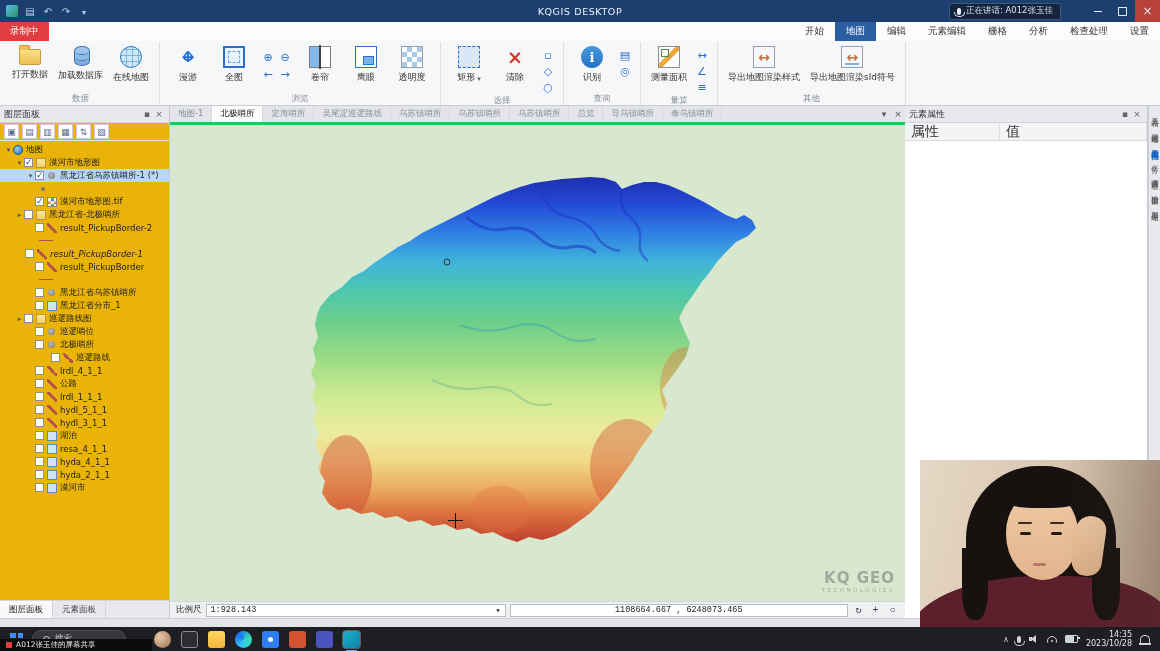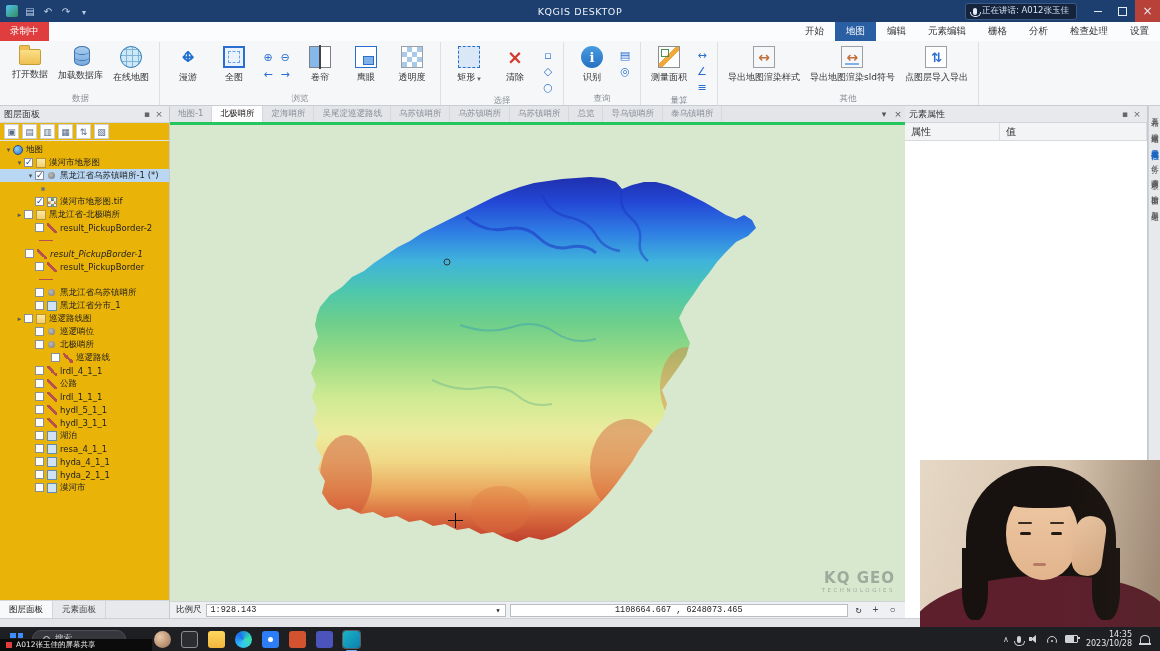--- a/index.html
+++ b/index.html
@@ -6,21 +6,21 @@
   #app{position:relative;width:1160px;height:651px;overflow:hidden;background:#e8eaec;
        font-family:"DejaVu Sans","Liberation Sans",sans-serif;font-size:9px;color:#222;}
   
   #titlebar{position:absolute;left:0;top:0;width:100%;height:22px;background:#1d3f6f;display:flex;align-items:center;color:#cfe0f4;}
   .ttl-left{display:flex;align-items:center;gap:6px;padding-left:6px;z-index:2;}
   .ttl-appicon{width:12px;height:12px;border-radius:2px;background:linear-gradient(135deg,#53c1f0,#2f8f5a);}
   .qat{font-size:10px;color:#bcd2ec;width:12px;text-align:center;}
   .g-save::before{content:"▤";} .g-undo::before{content:"↶";} .g-redo::before{content:"↷";} .g-more::before{content:"▾";font-size:8px;}
   #ttl-title{position:absolute;left:0;right:0;text-align:center;font-size:9.5px;letter-spacing:.6px;color:#eef3fa;pointer-events:none;}
   .ttl-right{margin-left:auto;display:flex;align-items:center;height:100%;z-index:2;}
-  .speak-pill{display:flex;align-items:center;gap:5px;background:#16233c;border:1px solid #3a5a86;border-radius:3px;padding:1px 7px;margin-right:8px;font-size:8.5px;color:#d7e4f4;height:13px;}
+  .speak-pill{display:flex;align-items:center;gap:5px;background:#16233c;border:1px solid #3a5a86;border-radius:3px;padding:1px 7px;margin-right:24px;font-size:8.5px;color:#d7e4f4;height:13px;}
   .mic-ic{width:4px;height:7px;background:#e8eef6;border-radius:2px;position:relative;}
   .mic-ic::after{content:"";position:absolute;left:-2.5px;bottom:-2.5px;width:9px;height:4px;border:1px solid #e8eef6;border-top:none;border-radius:0 0 5px 5px;}
   .winbtn{width:25px;height:100%;display:flex;align-items:center;justify-content:center;color:#e4ecf6;}
   .wb-min::before{content:"";width:8px;border-bottom:1.3px solid #e4ecf6;display:block;}
   .wb-max::before{content:"";width:7px;height:7px;border:1.2px solid #e4ecf6;display:block;}
   .wb-close{font-size:12px;background:#b8413a;}
   
   #tabrow{position:absolute;top:22px;left:0;width:100%;height:19px;background:#fbfcfd;border-bottom:1px solid #d4d7da;display:flex;align-items:stretch;justify-content:space-between;}
   .file-tab{background:#e03e3e;color:#fff;display:flex;align-items:center;padding:0 10px;font-size:9.5px;}
   .rtab{display:flex;align-items:center;padding:0 11px;font-size:9.5px;color:#333;}
@@ -115,21 +115,21 @@
   .xhair::before{content:"";position:absolute;left:0;right:0;top:7px;border-top:1.3px solid #111;}
   .xhair::after{content:"";position:absolute;top:0;bottom:0;left:7px;border-left:1.3px solid #111;}
   #map-status{height:17px;background:#eef0f2;border-top:1px solid #d0d3d7;display:flex;align-items:center;gap:4px;padding:0 6px;font-size:8.5px;flex:none;box-sizing:border-box;font-family:Liberation Mono, monospace;}
   .scale-box{width:300px;height:13px;background:#fff;border:1px solid #b9bdc2;display:flex;align-items:center;justify-content:space-between;padding:0 4px;box-sizing:border-box;}
   .coords-box{flex:1;height:13px;background:#fff;border:1px solid #b9bdc2;display:flex;align-items:center;justify-content:center;box-sizing:border-box;}
   .st-ic{width:13px;height:13px;display:flex;align-items:center;justify-content:center;color:#445;font-size:10px;}
   .sti-refresh::before{content:"↻";} .sti-locate::before{content:"+";} .sti-zoom::before{content:"○";}
   
   #props-panel{position:absolute;left:905px;top:106px;width:243px;height:512px;background:#fff;border-right:1px solid #c6c9cd;display:flex;flex-direction:column;box-sizing:border-box;}
   .prop-cols{height:17px;display:flex;border-bottom:1px solid #d8dade;background:#f3f4f6;flex:none;}
-  .pcol{padding:0 6px;display:flex;align-items:center;font-size:10px;color:#333;border-right:1px solid #dcdee2;box-sizing:border-box;}
+  .pcol{padding:0 6px;display:flex;align-items:center;font-size:14px;color:#333;border-right:1px solid #dcdee2;box-sizing:border-box;}
   .pcol.attr{width:95px;} .pcol.val{flex:1;}
   .prop-body{flex:1;background:#fff;}
   #right-strip{position:absolute;left:1148px;top:106px;width:12px;height:512px;background:#e7e9ec;border-left:1px solid #cdd0d4;display:flex;flex-direction:column;align-items:center;padding-top:6px;box-sizing:border-box;gap:12px;}
   .vtab{writing-mode:vertical-rl;font-size:7.5px;color:#555;letter-spacing:1px;}
   .vtab.active{color:#1a66c0;font-weight:bold;}
   #win-bottom{position:absolute;left:0;top:618px;width:100%;height:9px;background:#e3e5e8;border-top:1px solid #cdd0d4;}
   
   #taskbar{position:absolute;left:0;top:627px;width:100%;height:24px;background:#1d1f23;display:flex;align-items:center;color:#ddd;z-index:30;}
   .tb-left{display:flex;align-items:center;gap:9px;padding-left:10px;}
   .start-ic{width:13px;height:13px;background:#3f8cff;background-image:linear-gradient(#1d1f23,#1d1f23),linear-gradient(#1d1f23,#1d1f23);background-size:2px 100%,100% 2px;background-position:center;background-repeat:no-repeat;}
@@ -320,24 +320,20 @@
         </div>
         <div class="rgroup">
           <div class="ritems">
             <div class="rbtn">
               <span class="ric ic-export-style"></span>
               <span class="blabel">导出地图渲染样式</span>
             </div>
             <div class="rbtn">
               <span class="ric ic-export-sld"></span>
               <span class="blabel">导出地图渲染sld符号</span>
-            </div>
-            <div class="rbtn">
-              <span class="ric ic-point-import-export"></span>
-              <span class="blabel">点图层导入导出</span>
             </div>
           </div>
           <div class="rglabel">其他</div>
         </div>
       </div>
   </div>
 
   <div id="layer-panel">
     <div class="phead">
       <span>图层面板</span>

